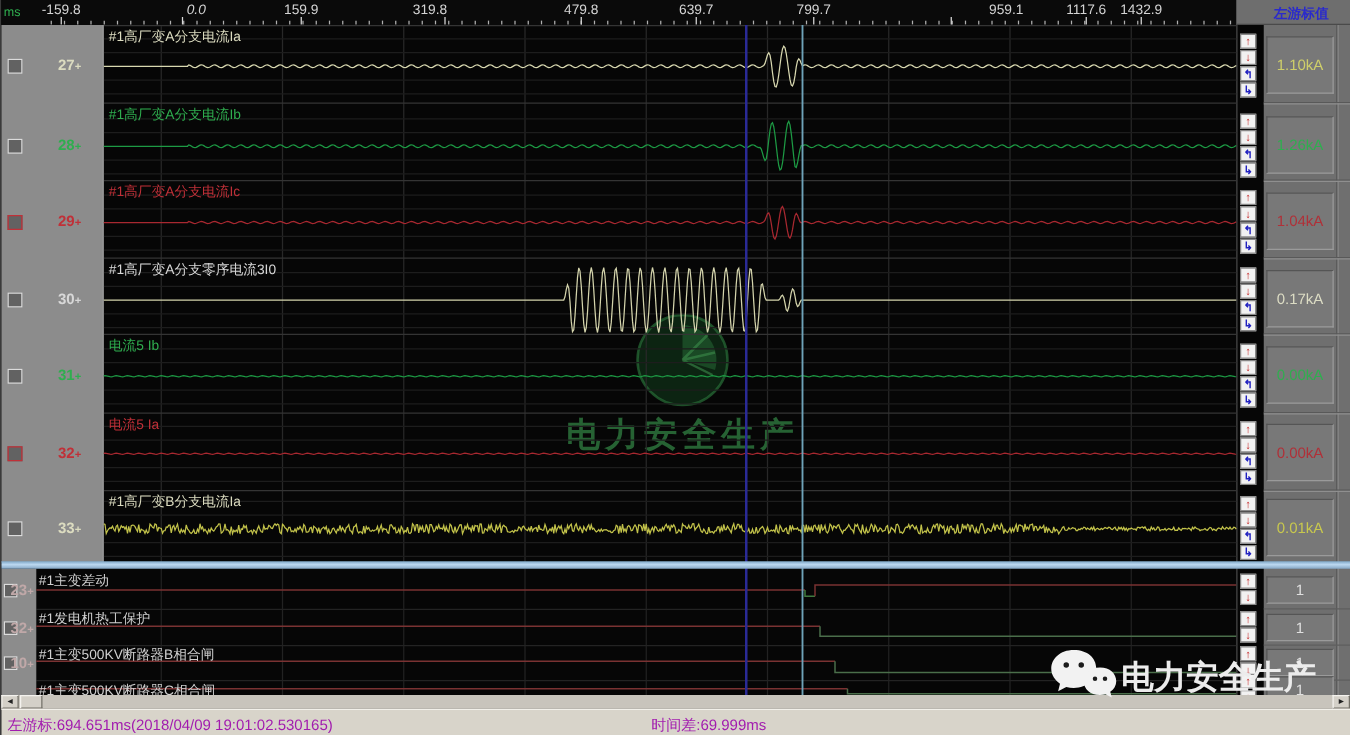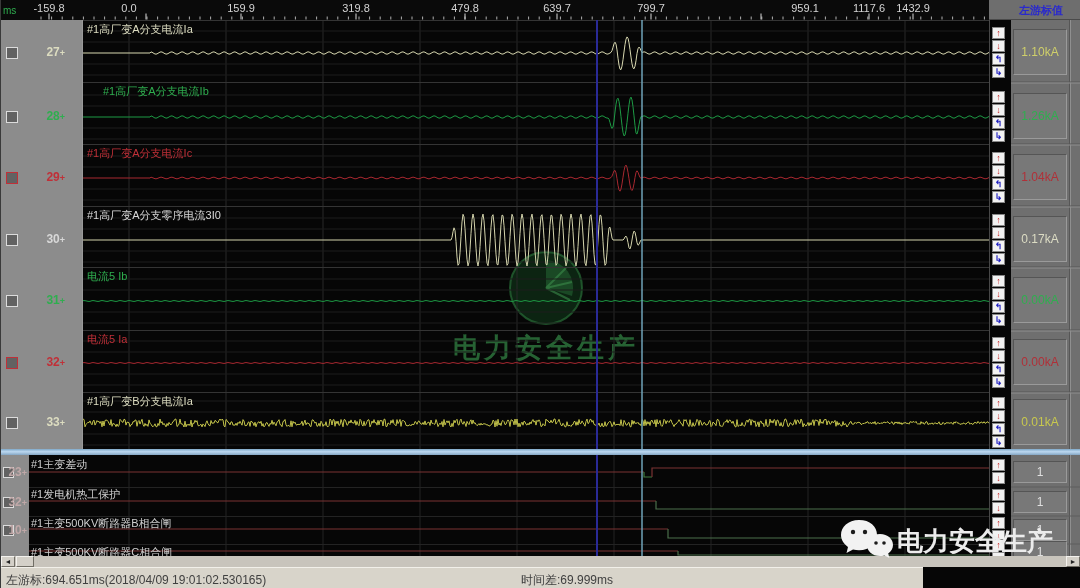--- a/index.html
+++ b/index.html
@@ -42,36 +42,36 @@
   #wm-center .txt{display:block;margin-top:2px;font-size:27px;font-weight:bold;letter-spacing:4px;
       color:rgba(45,115,60,.85);white-space:nowrap;}
   #wm-corner{left:838px;top:516px;width:242px;height:48px;z-index:10;}
   #wm-corner .txt{position:absolute;left:58px;top:8px;font-size:26px;font-weight:bold;color:#ececec;white-space:nowrap;}
   #hscroll{left:0;top:556px;width:1080px;height:11px;background:#c8c4bc;z-index:5;}
   .sbtn{position:absolute;top:0;width:14px;height:11px;background:#d4d0c8;
       border:1px solid;border-color:#f4f2ee #716e66 #716e66 #f4f2ee;box-sizing:border-box;
       font-size:7px;line-height:9px;text-align:center;color:#222;pointer-events:auto;}
   #sthumb{position:absolute;left:15px;top:0;width:18px;height:11px;background:#d4d0c8;
       border:1px solid;border-color:#f4f2ee #716e66 #716e66 #f4f2ee;box-sizing:border-box;pointer-events:auto;}
-  #status{left:0;top:567px;width:922px;height:21px;background:#d8d4ca;z-index:5;
-      border-top:1px solid #f2f0ea;box-sizing:border-box;font-size:12px;color:#404040;}
+  #status{left:0;top:567px;width:1080px;height:21px;background:#d8d4ca;z-index:5;
+      border-top:1px solid #f2f0ea;box-sizing:border-box;font-size:12px;color:#a21caf;}
   #status span{position:absolute;top:4px;white-space:nowrap;}
   #st-left{left:5px;} #st-right{left:287px;} #st-diff{left:520px;}
 </style>
 </head>
 <body>
 
 <div id="app">
 
   <div id="ruler" class="abs">
     <span class="unit">ms</span>
   <span class="tick-label" style="left: 48px;">-159.8</span>
-      <span class="tick-label" style="left: 128px;">0.0</span>
+      <span class="tick-label" style="left: 156px; font-style: italic;">0.0</span>
       <span class="tick-label" style="left: 240px;">159.9</span>
-      <span class="tick-label" style="left: 355px;">319.8</span>
+      <span class="tick-label" style="left: 343px;">319.8</span>
       <span class="tick-label" style="left: 464px;">479.8</span>
       <span class="tick-label" style="left: 556px;">639.7</span>
       <span class="tick-label" style="left: 650px;">799.7</span>
       <span class="tick-label" style="left: 760px; margin-left: 44px;">959.1</span>
       <span class="tick-label" style="left: 868px;">1117.6</span>
       <span class="tick-label" style="left: 912px;">1432.9</span>
     </div>
 
   <div id="right-header" class="abs">
     <span>左游标值</span>
@@ -296,21 +296,21 @@
       <div class="ch-label" style="position: absolute; left: 86px; top: 22px; color: rgb(220, 220, 192);">#1高厂变A分支电流Ia</div>
       <div class="chk" style="position: absolute; left: 5px; top: 47px;"></div>
       <div class="ch-num" style="position: absolute; left: 38px; top: 45px; color: rgb(220, 220, 192);">27<span class="mk">+</span></div>
       <div class="icon-box" style="position: absolute; left: 991px; top: 27px; color: rgb(196, 32, 32);">↑</div>
       <div class="icon-box" style="position: absolute; left: 991px; top: 40px; color: rgb(196, 32, 32);">↓</div>
       <div class="icon-box" style="position: absolute; left: 991px; top: 53px; color: rgb(32, 32, 192);">↰</div>
       <div class="icon-box" style="position: absolute; left: 991px; top: 66px; color: rgb(32, 32, 192);">↳</div>
       <div class="val-cell" style="position: absolute; top: 29px; height: 46px;">
         <span style="line-height: 44px; color: rgb(207, 207, 106);">1.10kA</span>
       </div>
-      <div class="ch-label" style="position: absolute; left: 102px; top: 84px; color: rgb(47, 174, 79);">#1高厂变A分支电流Ib</div>
+      <div class="ch-label" style="position: absolute; left: 86px; top: 84px; color: rgb(47, 174, 79);">#1高厂变A分支电流Ib</div>
       <div class="chk" style="position: absolute; left: 5px; top: 111px;"></div>
       <div class="ch-num" style="position: absolute; left: 38px; top: 109px; color: rgb(47, 174, 79);">28<span class="mk">+</span></div>
       <div class="icon-box" style="position: absolute; left: 991px; top: 91px; color: rgb(196, 32, 32);">↑</div>
       <div class="icon-box" style="position: absolute; left: 991px; top: 104px; color: rgb(196, 32, 32);">↓</div>
       <div class="icon-box" style="position: absolute; left: 991px; top: 117px; color: rgb(32, 32, 192);">↰</div>
       <div class="icon-box" style="position: absolute; left: 991px; top: 130px; color: rgb(32, 32, 192);">↳</div>
       <div class="val-cell" style="position: absolute; top: 93px; height: 46px;">
         <span style="line-height: 44px; color: rgb(47, 174, 79);">1.26kA</span>
       </div>
       <div class="ch-label" style="position: absolute; left: 86px; top: 146px; color: rgb(192, 48, 56);">#1高厂变A分支电流Ic</div>

